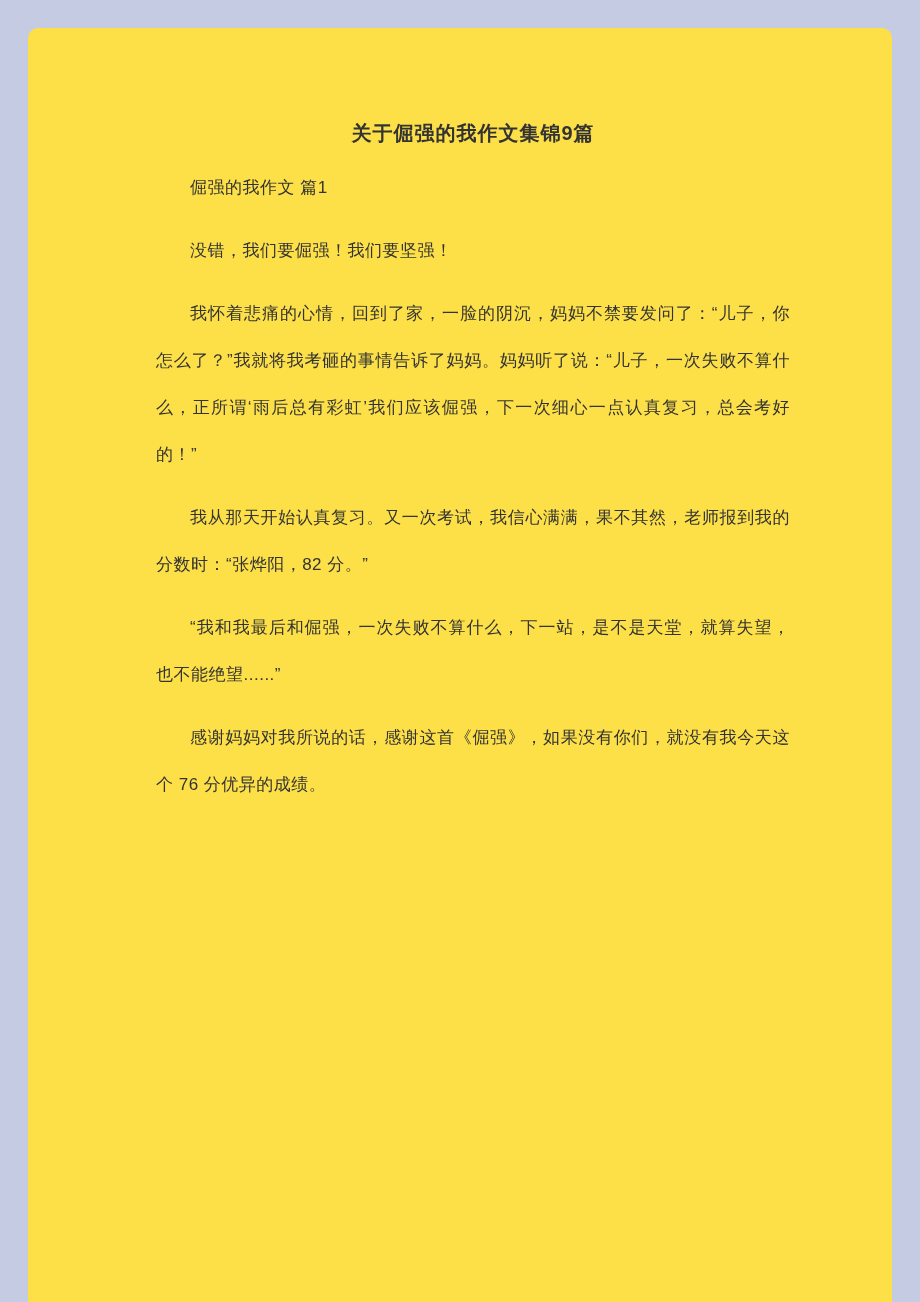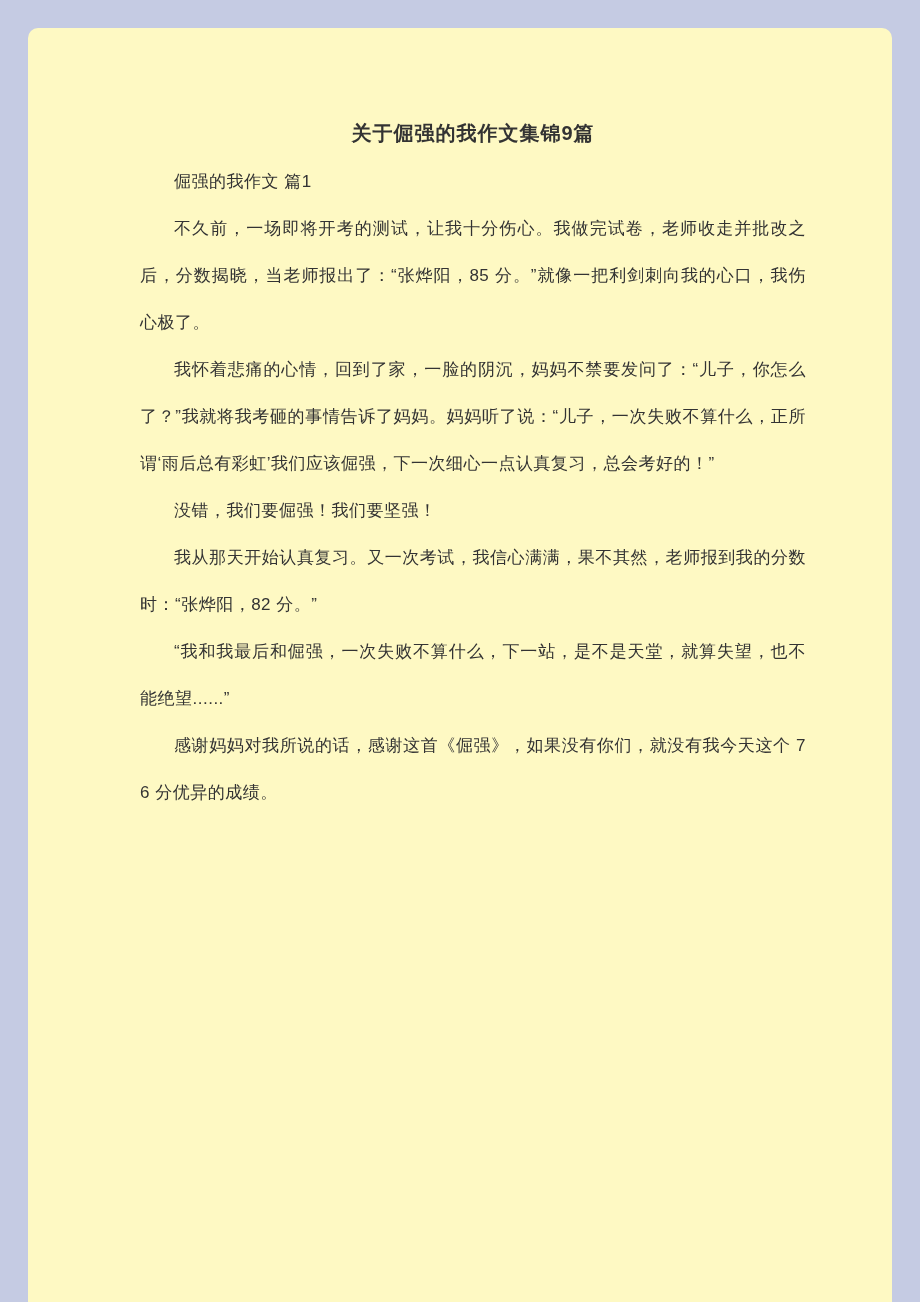--- a/index.html
+++ b/index.html
@@ -10,59 +10,58 @@
     position: relative;
     overflow: hidden;
     font-family: "Liberation Sans", sans-serif;
   }
   .paper {
     position: absolute;
     left: 28px;
     top: 28px;
     width: 864px;
     height: 1274px;
-    background: #fef9c3;
+    background: #fde047;
     border-radius: 10px 10px 0 0;
     box-sizing: border-box;
     padding: 90px 86px 40px 112px;
   }
   .doc-title {
     font-size: 20px;
     font-weight: bold;
     color: #333333;
     text-align: center;
     margin: 0 0 10px 0;
     line-height: 30px;
     letter-spacing: 1px;
   }
   .doc-paragraph {
-    margin: 0;
+    margin: 16px;
     font-size: 17px;
     color: #333333;
     line-height: 47px;
     text-indent: 2em;
     text-align: justify;
     letter-spacing: 0.5px;
     word-break: break-all;
   }
 </style>
 </head>
 <body>
 
 <div class="paper">
   <h1 class="doc-title">关于倔强的我作文集锦9篇</h1>
 
   <p class="doc-paragraph">倔强的我作文 篇1</p>
 
 
 
-  <p class="doc-paragraph">不久前，一场即将开考的测试，让我十分伤心。我做完试卷，老师收走并批改之后，分数揭晓，当老师报出了：“张烨阳，85 分。”就像一把利剑刺向我的心口，我伤心极了。</p>
+
+  <p class="doc-paragraph">没错，我们要倔强！我们要坚强！</p>
 
   <p class="doc-paragraph">我怀着悲痛的心情，回到了家，一脸的阴沉，妈妈不禁要发问了：“儿子，你怎么了？”我就将我考砸的事情告诉了妈妈。妈妈听了说：“儿子，一次失败不算什么，正所谓‘雨后总有彩虹’我们应该倔强，下一次细心一点认真复习，总会考好的！”</p>
-
-  <p class="doc-paragraph">没错，我们要倔强！我们要坚强！</p>
 
   <p class="doc-paragraph">我从那天开始认真复习。又一次考试，我信心满满，果不其然，老师报到我的分数时：“张烨阳，82 分。”</p>
 
   <p class="doc-paragraph">“我和我最后和倔强，一次失败不算什么，下一站，是不是天堂，就算失望，也不能绝望......”</p>
 
   <p class="doc-paragraph">感谢妈妈对我所说的话，感谢这首《倔强》，如果没有你们，就没有我今天这个 76 分优异的成绩。</p>
 </div>
 
 </body></html>

